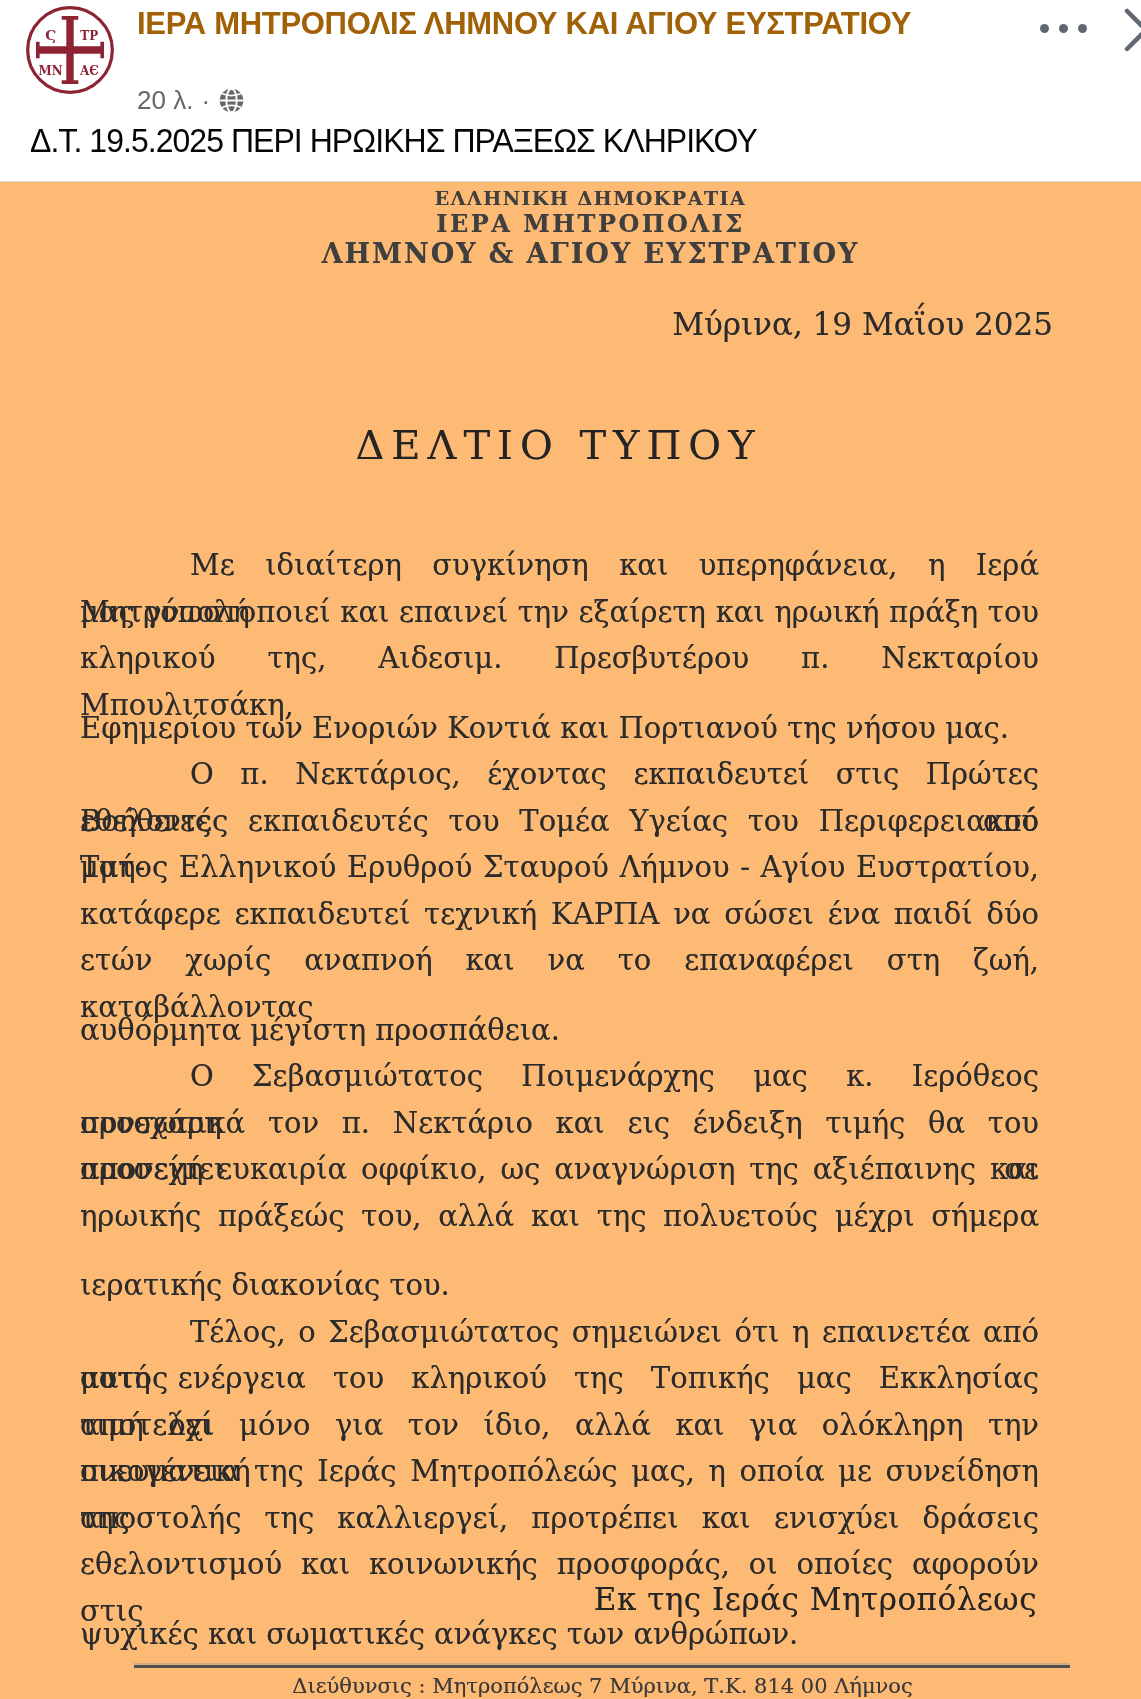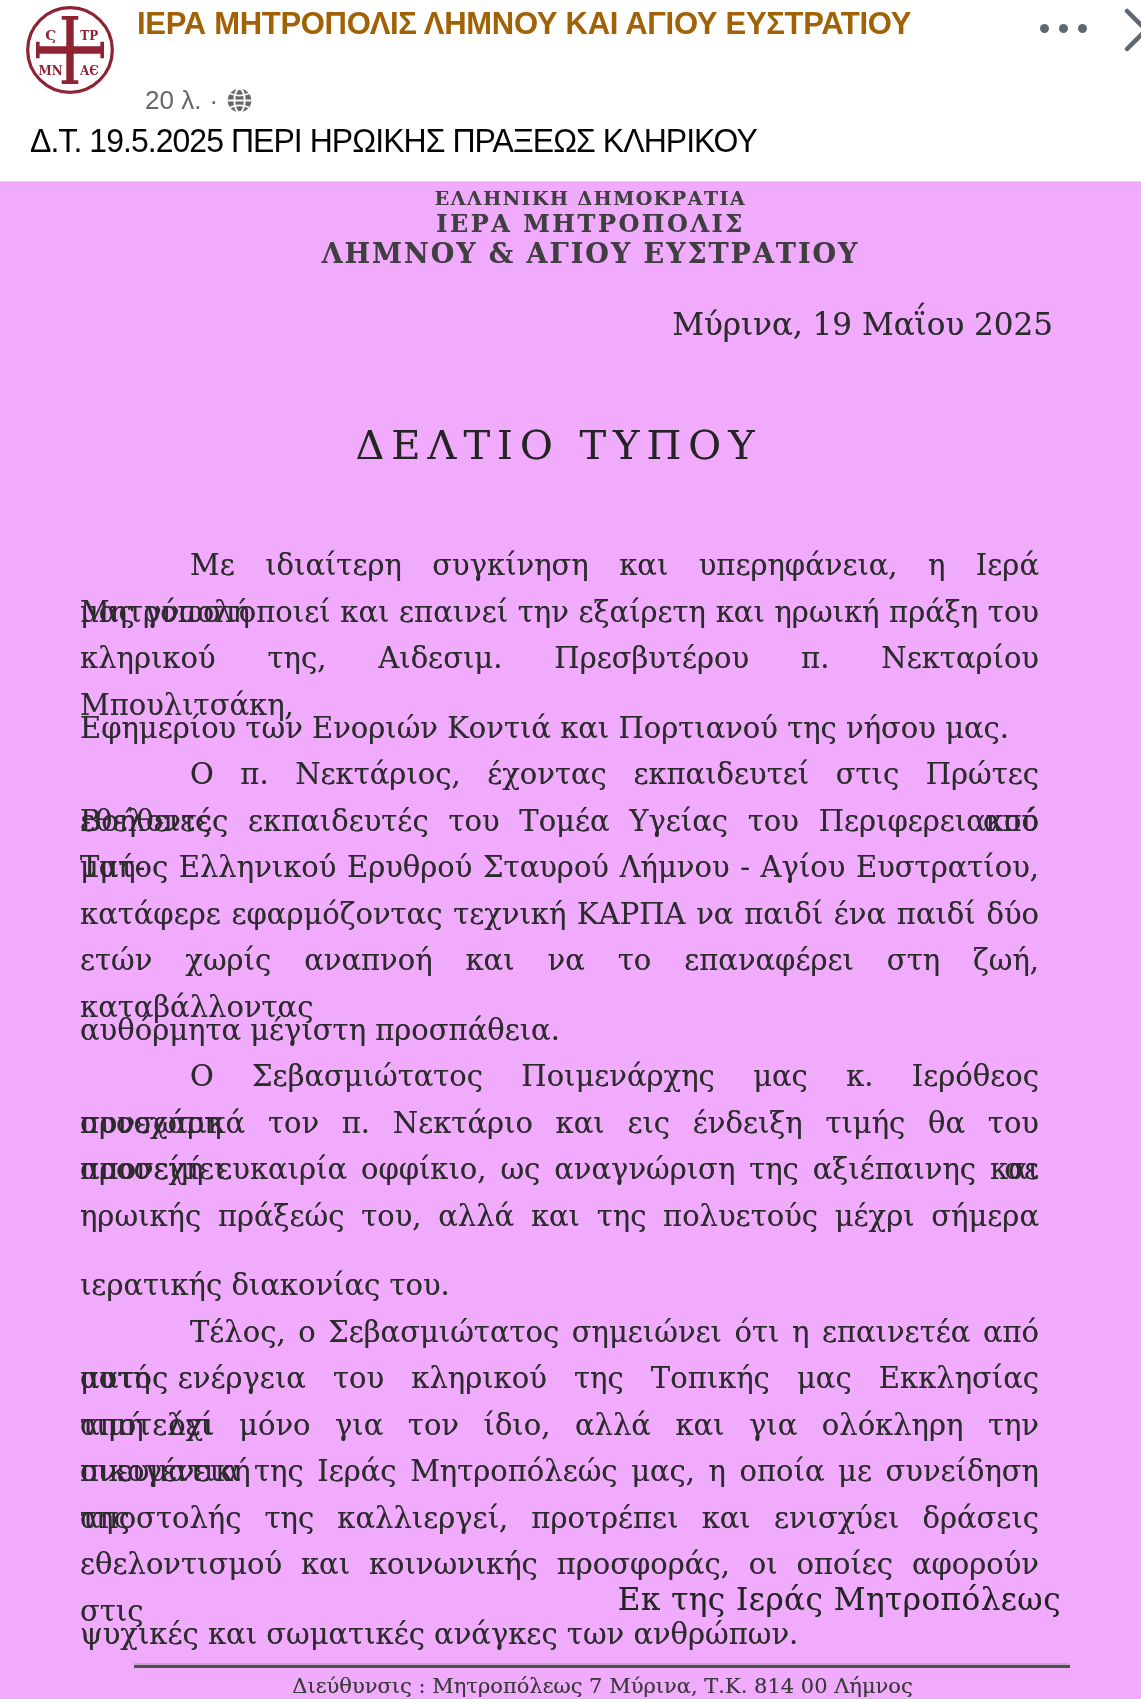--- a/index.html
+++ b/index.html
@@ -9,36 +9,36 @@
   }
   
   .avatar{position:absolute;left:24px;top:4px;width:92px;height:92px;cursor:pointer;}
   .page-name{
     position:absolute;left:137px;top:4px;width:800px;
     font-size:31px;font-weight:700;line-height:40px;letter-spacing:-.3px;
     color:#a16207;cursor:pointer;
   }
   .meta{
     position:absolute;left:137px;top:85px;display:flex;align-items:center;gap:8px;
-    color:#65676B;font-size:26px;margin-left:8px;
+    color:#65676B;font-size:26px;
   }
   .meta .dot-sep{font-size:26px;line-height:26px;}
   .globe{width:27px;height:27px;display:block;}
   .more-btn{position:absolute;left:1040px;top:24px;display:flex;gap:10px;cursor:pointer;}
   .more-btn .dot{width:9px;height:9px;border-radius:50%;background:#606770;}
   .close-btn{position:absolute;left:1124px;top:8px;width:44px;height:44px;cursor:pointer;}
   .post-text{
     position:absolute;left:30px;top:121px;white-space:nowrap;
     font-size:34px;color:#050505;letter-spacing:-1px;
     transform:scaleX(.94);transform-origin:left top;
   }
   
   .doc{
     position:absolute;left:0;right:0;top:181px;bottom:0;
-    background:#f0abfc;border-top:1px solid #d8d8d8;
+    background:#fdba74;border-top:1px solid #d8d8d8;
     font-family:"DejaVu Serif","Liberation Serif",serif;
     color:#2e2e2e;text-shadow:0 0 .6px rgba(45,45,45,.5);
   }
   .letterhead{
     position:absolute;left:0;top:5px;width:100%;text-align:center;
     transform:translateX(20px);color:#3f3f3f;font-weight:700;
   }
   .lh1{font-size:19px;letter-spacing:1.5px;line-height:23px;}
   .lh2{font-size:24px;letter-spacing:2.5px;line-height:28px;}
   .lh3{font-size:27px;letter-spacing:2px;line-height:31px;}
@@ -54,21 +54,21 @@
     position:absolute;left:80px;top:360px;width:959px;
     font-size:29px;color:#2b2b2b;
   }
   .line{
     line-height:46.5px;height:46.5px;white-space:nowrap;
     text-align:justify;text-align-last:justify;white-space:normal;
   }
   .line.indent{text-indent:110px;}
   .line.plast{text-align-last:left;margin-top:23px;}
   .signature{
-    position:absolute;right:80px;top:1399px;font-size:31px;color:#242424;
+    position:absolute;right:104px;top:1399px;font-size:31px;color:#242424;
     letter-spacing:.5px;
   }
   .footer-rule{
     position:absolute;left:134px;top:1483px;width:936px;height:3px;
     background:#4f4f4f;box-shadow:0 -2px 0 rgba(150,150,150,.45);
   }
   .footer-text{
     position:absolute;left:0;top:1492px;width:100%;text-align:center;
     transform:translateX(32px);font-size:21px;color:#3a3a3a;
   }
@@ -130,21 +130,21 @@
   <div class="press-title">ΔΕΛΤΙΟ ΤΥΠΟΥ</div>
 
   <div class="body-text">
     <div class="line indent">Με ιδιαίτερη συγκίνηση και υπερηφάνεια, η Ιερά Μητρόπολή</div>
     <div class="line">μας γνωστοποιεί και επαινεί την εξαίρετη και ηρωική πράξη του</div>
     <div class="line">κληρικού της, Αιδεσιμ. Πρεσβυτέρου π. Νεκταρίου Μπουλιτσάκη,</div>
     <div class="line plast">Εφημερίου των Ενοριών Κοντιά και Πορτιανού της νήσου μας.</div>
     <div class="line indent">Ο π. Νεκτάριος, έχοντας εκπαιδευτεί στις Πρώτες Βοήθειες από</div>
     <div class="line">εθελοντές εκπαιδευτές του Τομέα Υγείας του Περιφερειακού Τμή-</div>
     <div class="line">ματος Ελληνικού Ερυθρού Σταυρού Λήμνου - Αγίου Ευστρατίου,</div>
-    <div class="line">κατάφερε εφαρμόζοντας τεχνική ΚΑΡΠΑ να παιδί ένα παιδί δύο</div>
+    <div class="line">κατάφερε εκπαιδευτεί τεχνική ΚΑΡΠΑ να σώσει ένα παιδί δύο</div>
     <div class="line">ετών χωρίς αναπνοή και να το επαναφέρει στη ζωή, καταβάλλοντας</div>
     <div class="line plast">αυθόρμητα μέγιστη προσπάθεια.</div>
     <div class="line indent">Ο Σεβασμιώτατος Ποιμενάρχης μας κ. Ιερόθεος συνεχάρη</div>
     <div class="line">προσωπικά τον π. Νεκτάριο και εις ένδειξη τιμής θα του απονείμει σε</div>
     <div class="line">προσεχή ευκαιρία οφφίκιο, ως αναγνώριση της αξιέπαινης και</div>
     <div class="line">ηρωικής πράξεώς του, αλλά και της πολυετούς μέχρι σήμερα</div>
     <div class="line plast">ιερατικής διακονίας του.</div>
     <div class="line indent">Τέλος, ο Σεβασμιώτατος σημειώνει ότι η επαινετέα από ματος</div>
     <div class="line">αυτή ενέργεια του κληρικού της Τοπικής μας Εκκλησίας αποτελεί</div>
     <div class="line">τιμή όχι μόνο για τον ίδιο, αλλά και για ολόκληρη την πνευματική</div>

